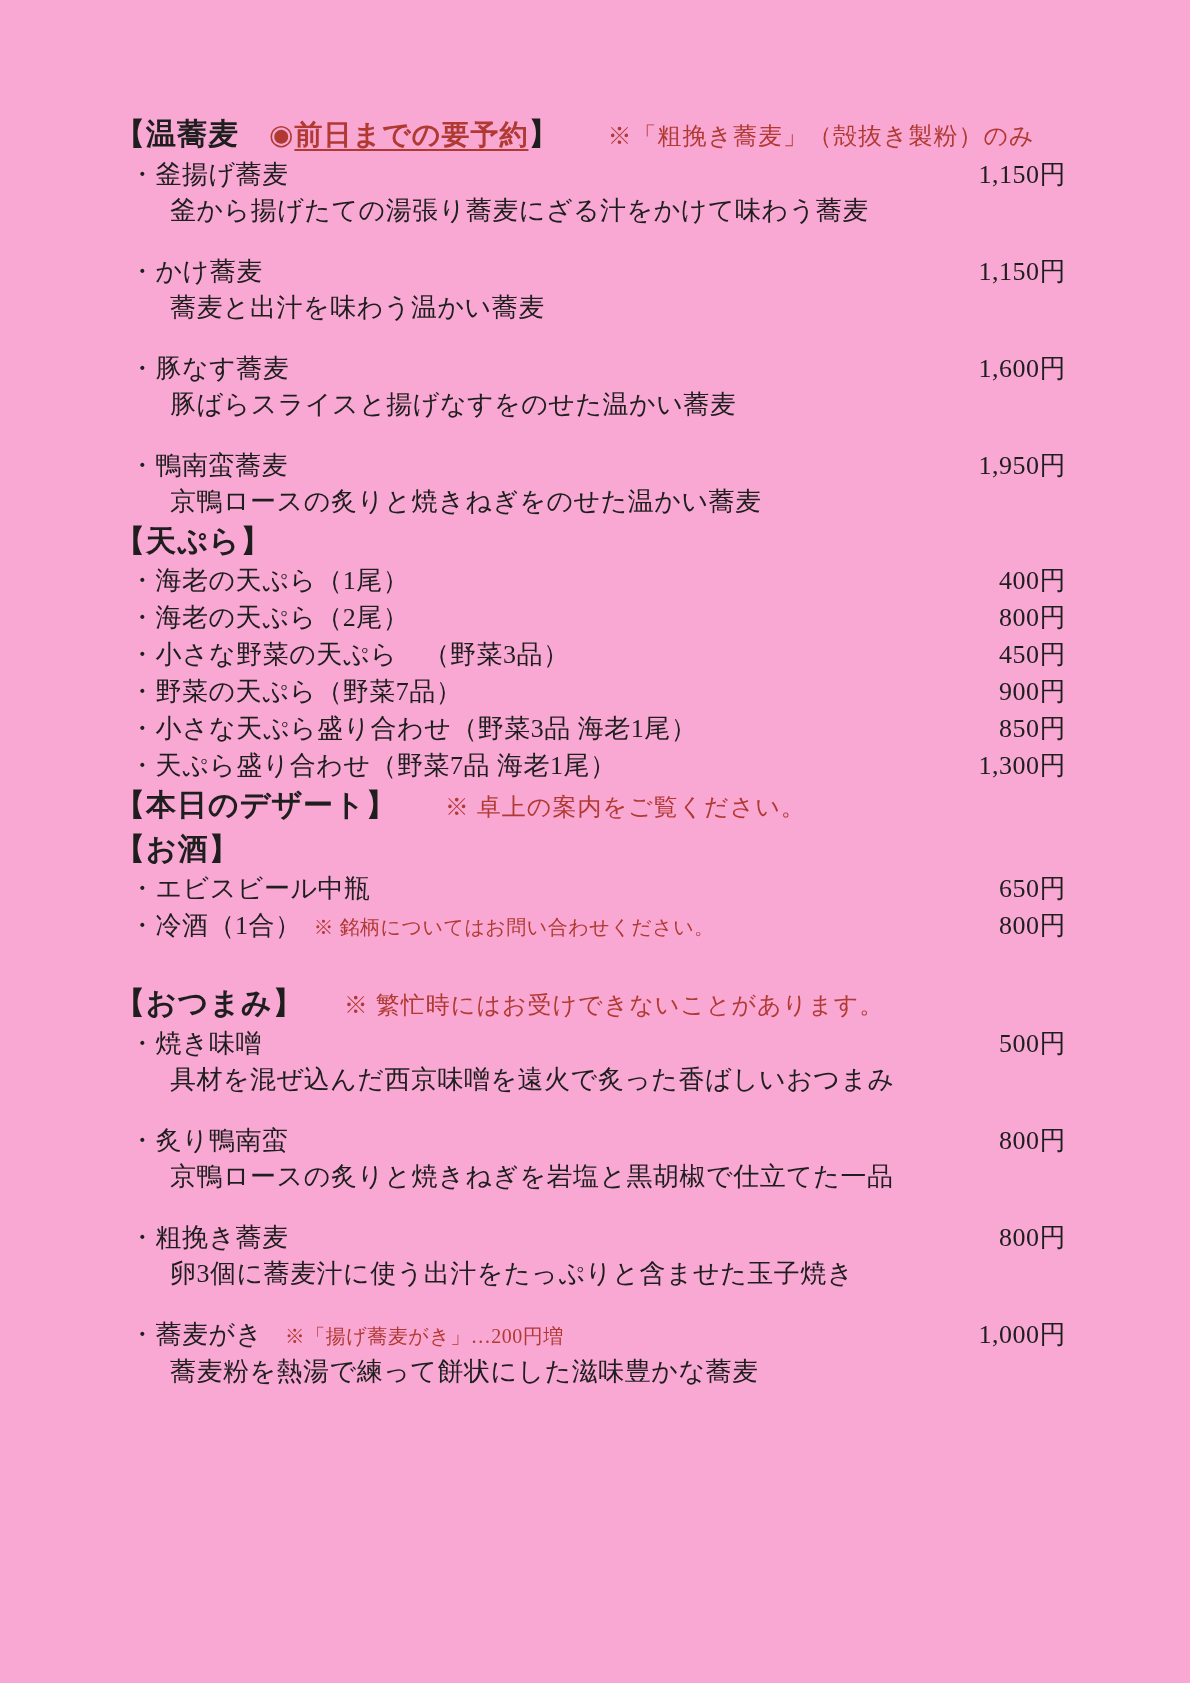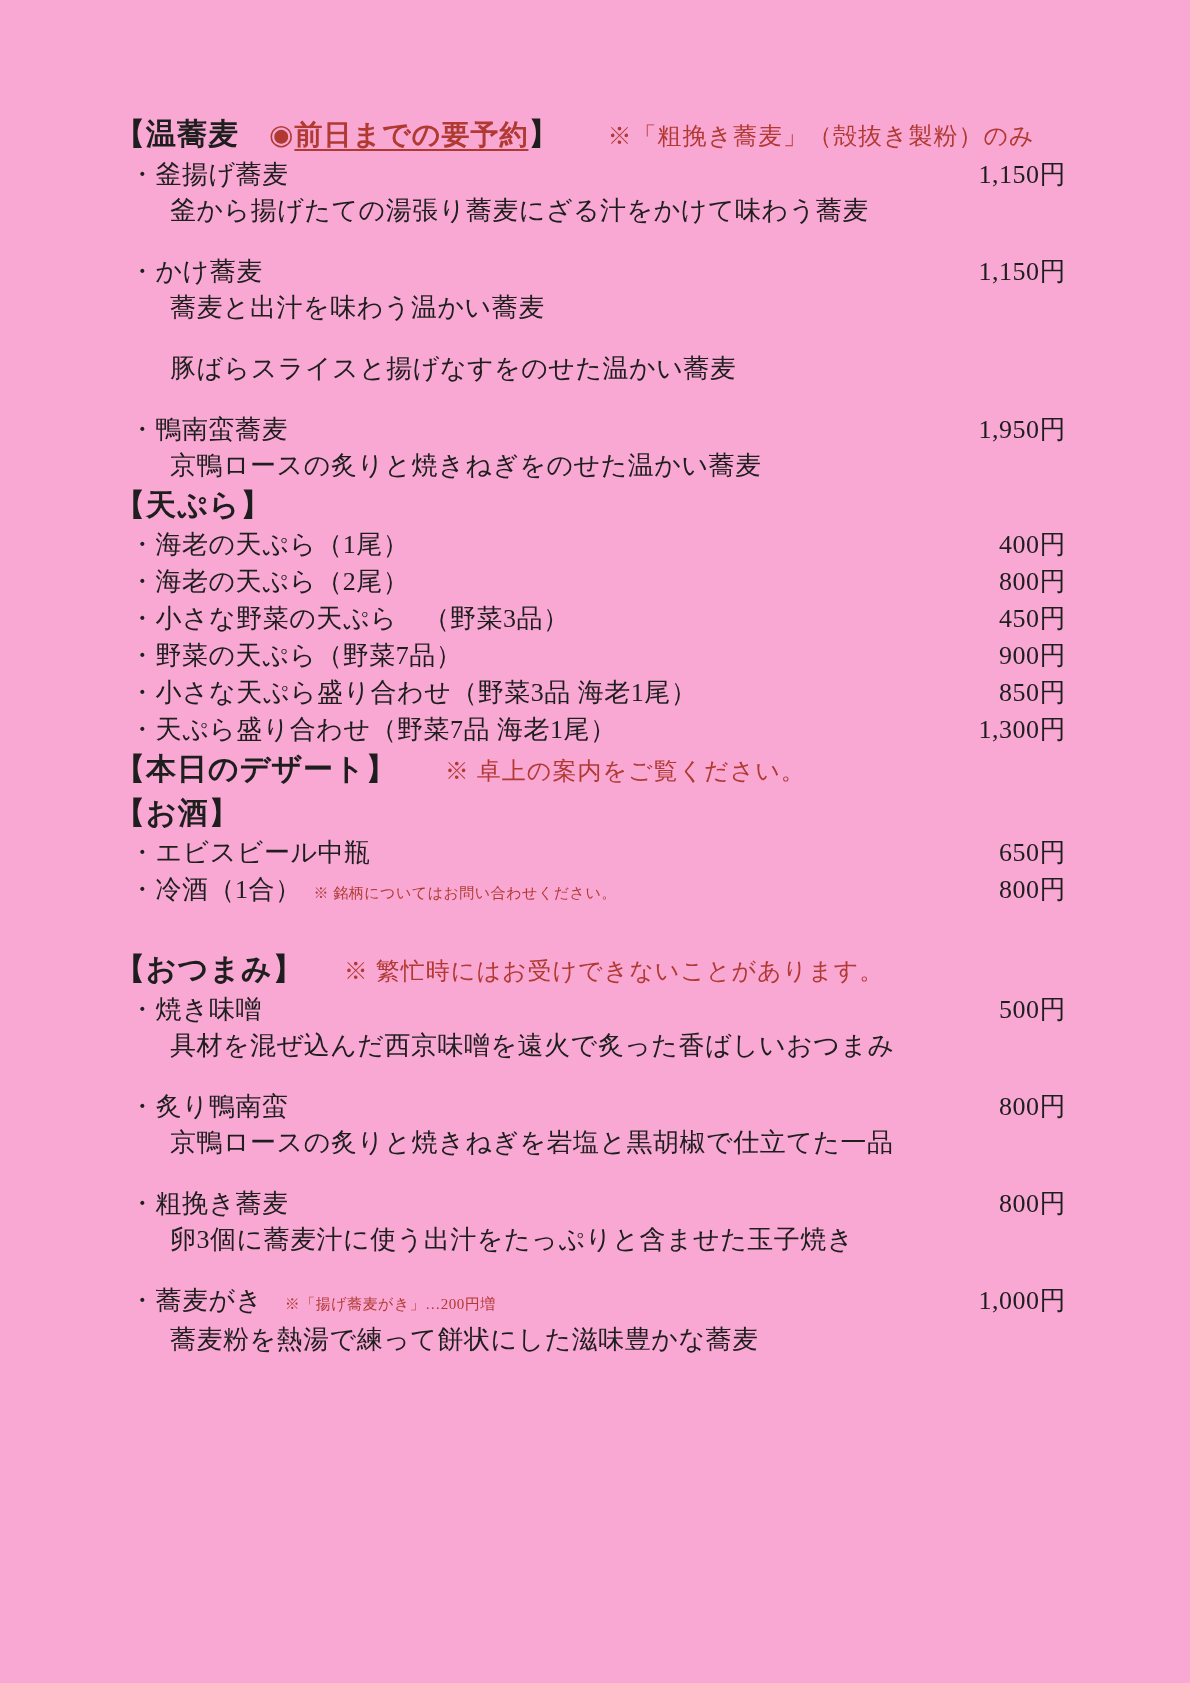--- a/index.html
+++ b/index.html
@@ -73,21 +73,21 @@
     justify-content: space-between;
     align-items: baseline;
     font-size: 26px;
     line-height: 37px;
     padding-left: 14px;
     letter-spacing: 0.5px;
   }
 
   .inline-note {
     color: #b03a32;
-    font-size: 15px;
+    font-size: 20px;
     margin-left: 12px;
     letter-spacing: 0.5px;
   }
   .inline-note:empty { display: none; }
 </style>
 </head>
 <body>
 
 <div class="page">
 
@@ -105,20 +105,24 @@
     <div class="item-block">
       <div class="item-row">
         <span class="item-name">・かけ蕎麦</span>
         <span class="item-price">1,150円</span>
       </div>
       <div class="item-desc">蕎麦と出汁を味わう温かい蕎麦</div>
     </div>
 
 
     <div class="item-block">
+      <div class="item-row">
+        <span class="item-name">・豚なす蕎麦</span>
+        <span class="item-price">1,600円</span>
+      </div>
       <div class="item-desc">豚ばらスライスと揚げなすをのせた温かい蕎麦</div>
     </div>
 
     <div class="item-block">
       <div class="item-row">
         <span class="item-name">・鴨南蛮蕎麦</span>
         <span class="item-price">1,950円</span>
       </div>
       <div class="item-desc">京鴨ロースの炙りと焼きねぎをのせた温かい蕎麦</div>
     </div>

